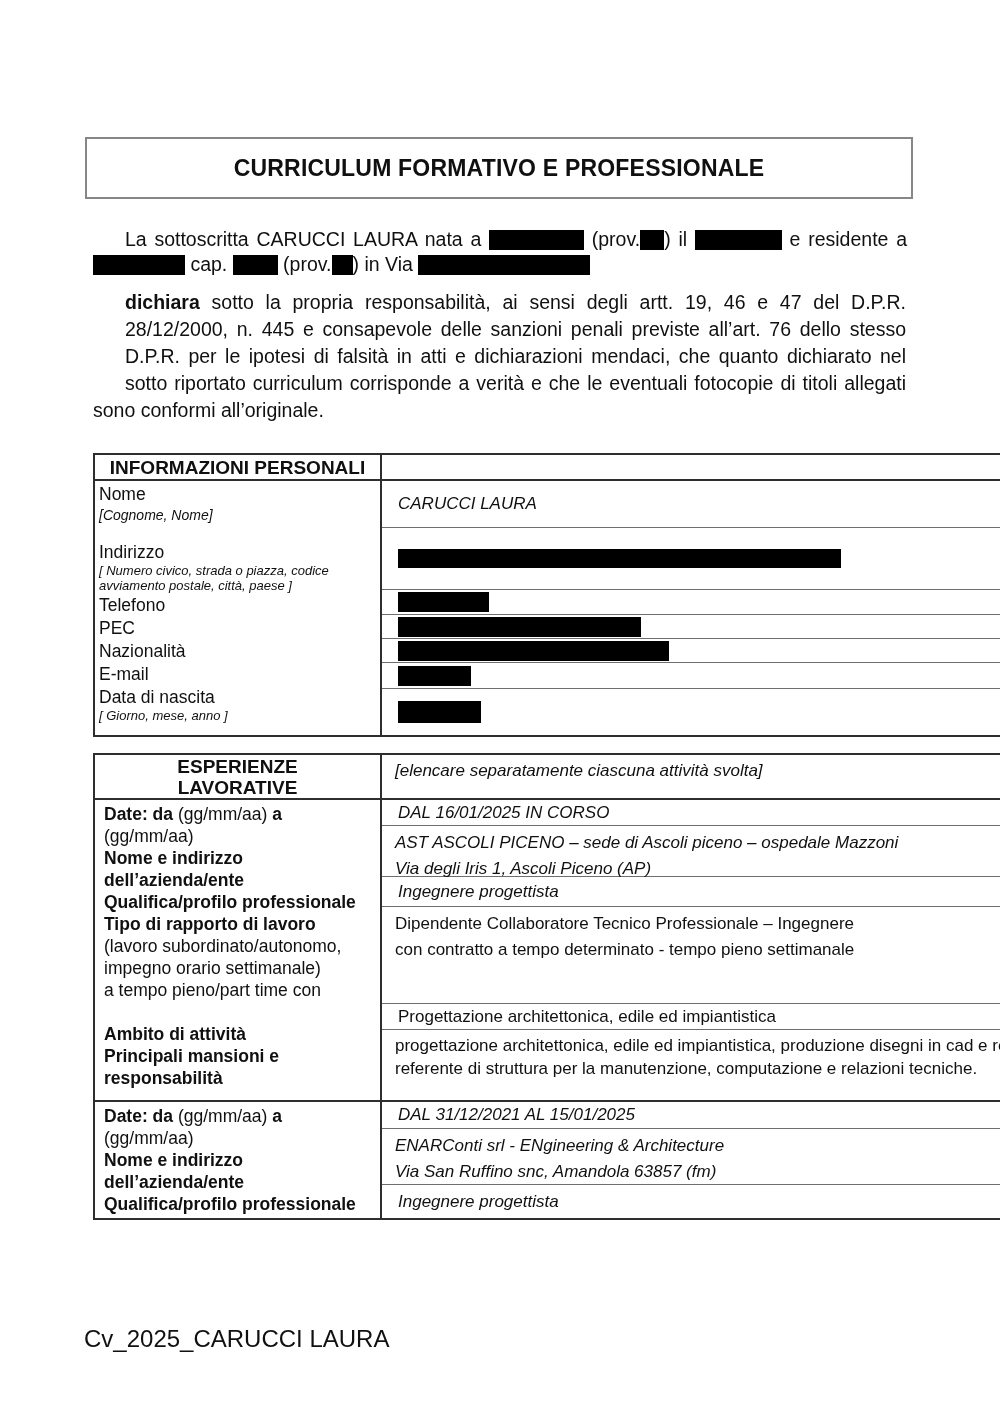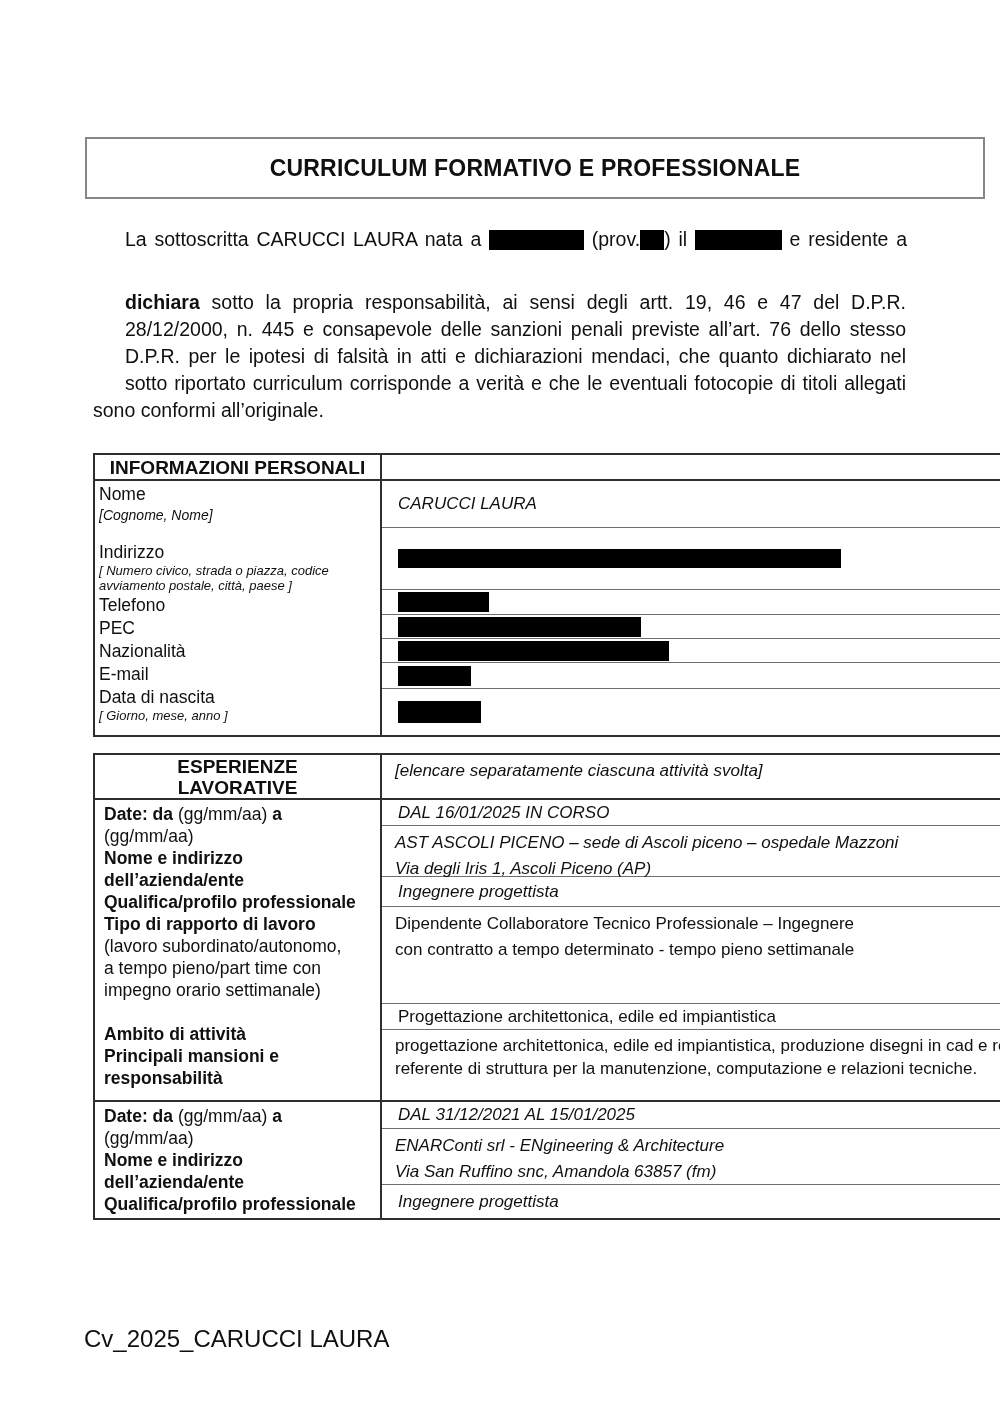--- a/index.html
+++ b/index.html
@@ -11,21 +11,21 @@
     background: #ffffff;
     color: #101010;
     font-family: "Liberation Sans", sans-serif;
     overflow: hidden;
   }
 
   
   .title-box {
     position: absolute;
     left: 85px; top: 137px;
-    width: 900px; height: 62px;
+    width: 828px; height: 62px;
     border: 2px solid #878787;
     display: flex; align-items: center; justify-content: center;
   }
   .title-text {
     font-size: 23px;
     font-weight: bold;
     letter-spacing: 0.2px;
     white-space: nowrap;
   }
 
@@ -132,20 +132,21 @@
 <body>
 
 <div class="page">
 
   <div class="title-box">
     <span class="title-text">CURRICULUM FORMATIVO E PROFESSIONALE</span>
   </div>
 
   <div class="intro">
     <div class="jline"><span>La sottoscritta CARUCCI LAURA nata a </span><span class="redact" style="width: 95px; height: 20px;"></span><span> (prov.</span><span class="redact" style="width: 24px; height: 20px;"></span><span>) il </span><span class="redact" style="width: 87px; height: 20px;"></span><span> e residente a</span></div>
+    <div class="lline"><span class="redact" style="width: 92px; height: 20px;"></span><span> cap. </span><span class="redact" style="width: 45px; height: 20px;"></span><span> (prov.</span><span class="redact" style="width: 21px; height: 20px;"></span><span>) in Via </span><span class="redact" style="width: 172px; height: 20px;"></span></div>
   </div>
 
   <div class="decl">
     <div class="jline"><b>dichiara</b><span> sotto la propria responsabilità, ai sensi degli artt. 19, 46 e 47 del D.P.R.</span></div>
     <div class="jline">28/12/2000, n. 445 e consapevole delle sanzioni penali previste all’art. 76 dello stesso</div>
     <div class="jline">D.P.R. per le ipotesi di falsità in atti e dichiarazioni mendaci, che quanto dichiarato nel</div>
     <div class="jline">sotto riportato curriculum corrisponde a verità e che le eventuali fotocopie di titoli allegati</div>
     <div class="lline">sono conformi all’originale.</div>
   </div>
 
@@ -200,22 +201,22 @@
     <div class="hcell-r">[elencare separatamente ciascuna attività svolta]</div>
 
     <div class="left-cell job1-left">
       <div><span class="blbl">Date: da</span><span class="lbl"> (gg/mm/aa) </span><span class="blbl">a</span></div>
       <div class="lbl">(gg/mm/aa)</div>
       <div class="blbl">Nome e indirizzo</div>
       <div class="blbl">dell’azienda/ente</div>
       <div class="blbl">Qualifica/profilo professionale</div>
       <div class="blbl">Tipo di rapporto di lavoro</div>
       <div class="lbl">(lavoro subordinato/autonomo,</div>
+      <div class="lbl">impegno orario settimanale)</div>
       <div class="lbl">a tempo pieno/part time con</div>
-      <div class="lbl">impegno orario settimanale)</div>
       <div class="spacer22"></div>
       <div class="blbl">Ambito di attività</div>
       <div class="blbl">Principali mansioni e</div>
       <div class="blbl">responsabilità</div>
     </div>
 
     <div class="rcell center italic">
       <span>DAL 16/01/2025 IN CORSO</span>
     </div>
     <div class="rcell top italic">

